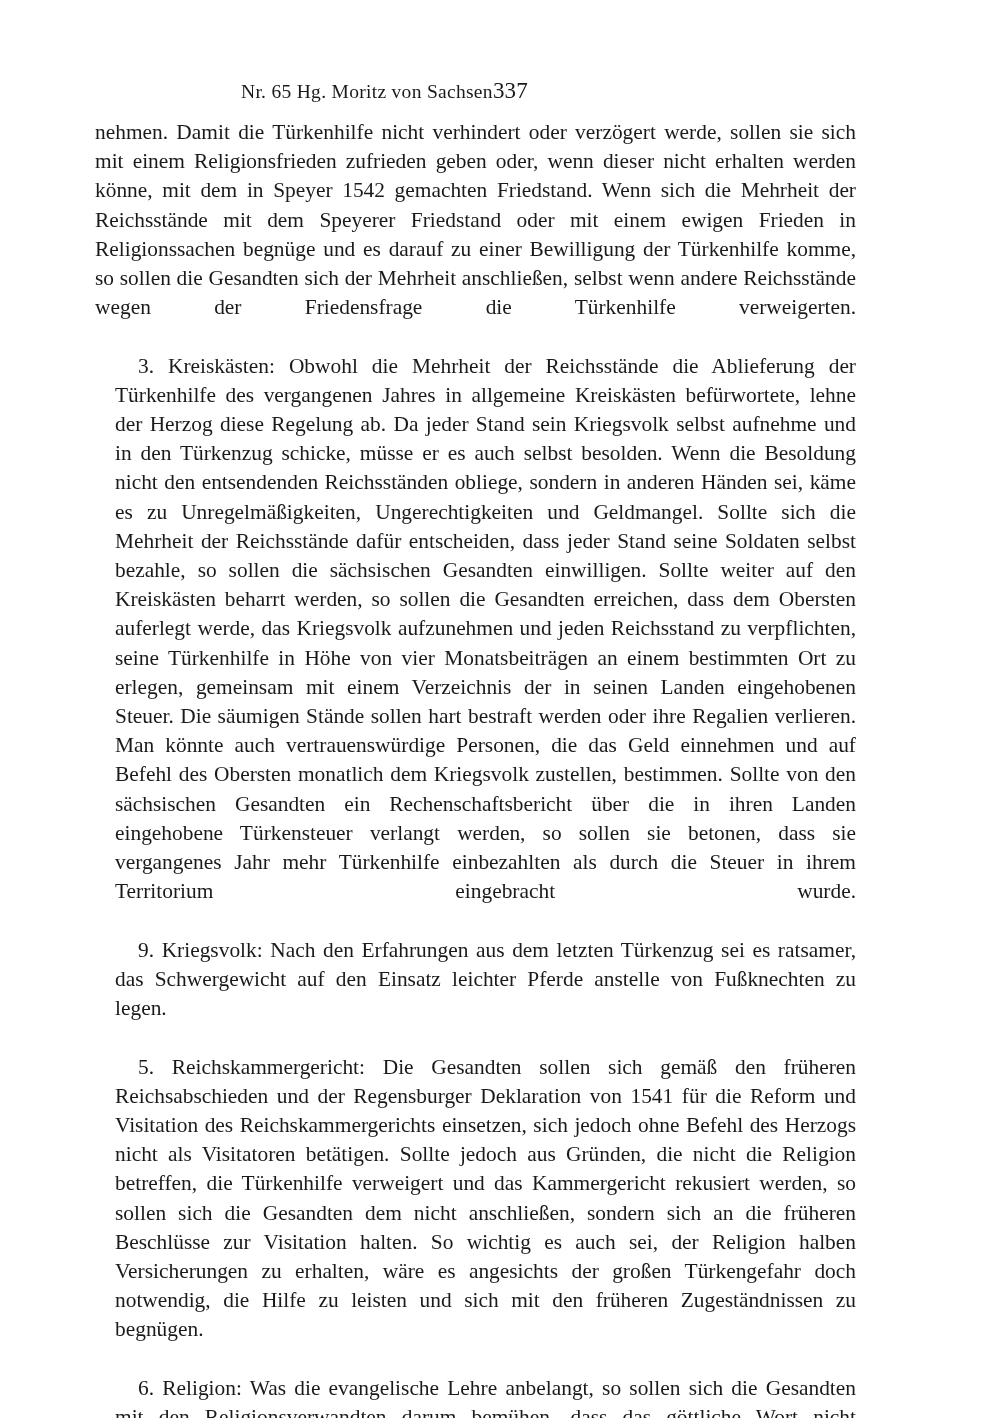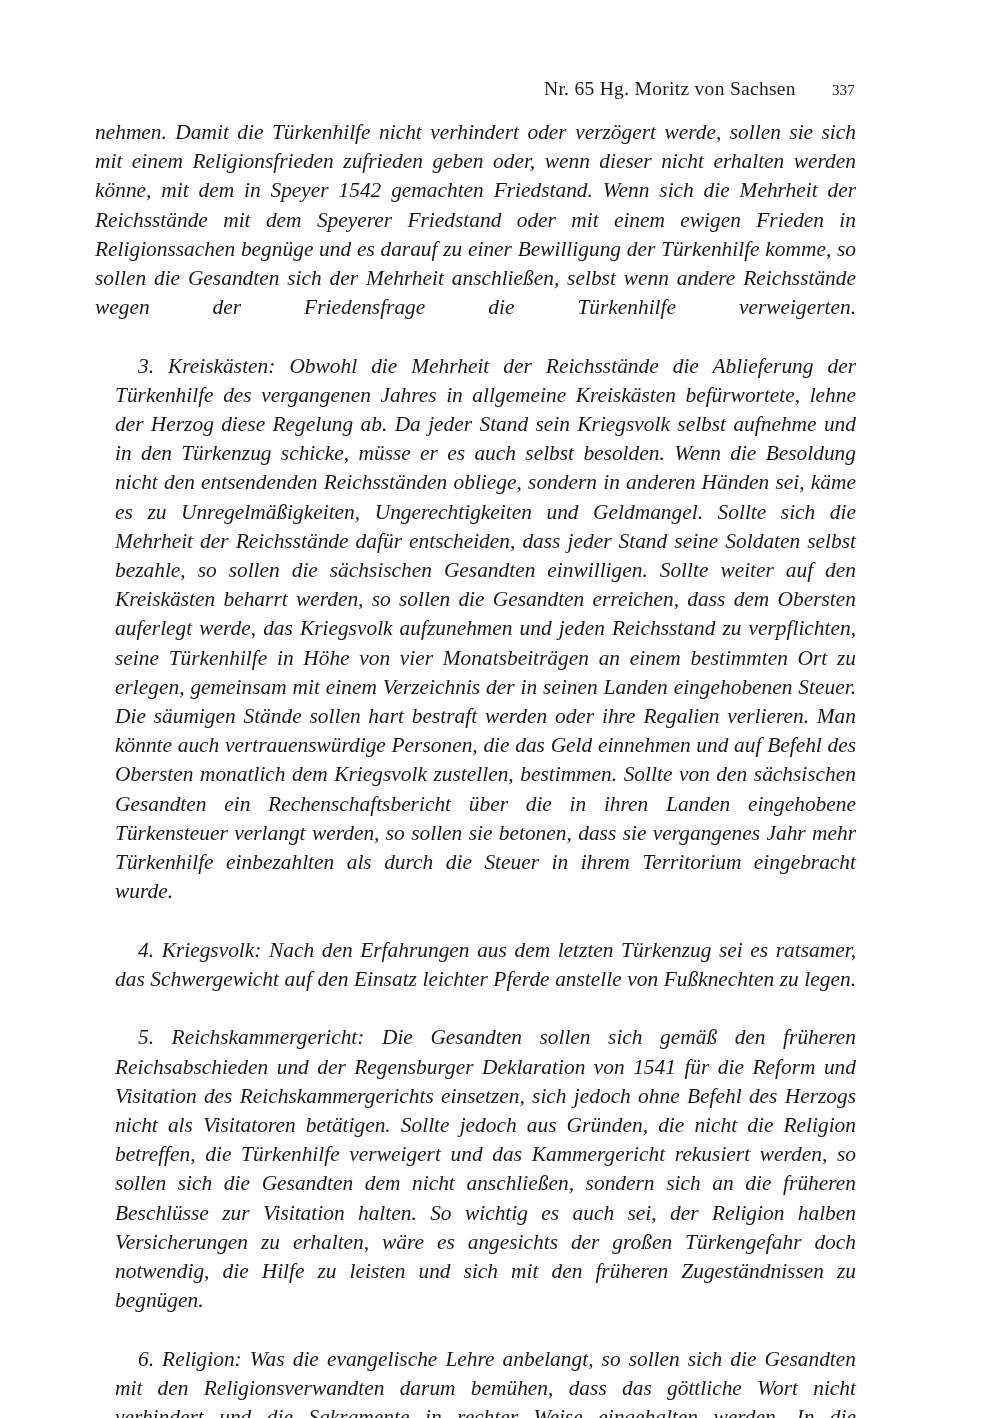--- a/index.html
+++ b/index.html
@@ -22,53 +22,51 @@
     left: 0;
     top: 0;
     width: 1004px;
     height: 1418px;
     background: #ffffff;
   }
 
   
   .running-head {
     position: absolute;
-    left: 95px;
+    left: 86px;
     top: 78px;
     width: 760px;
     height: 26px;
     display: flex;
     align-items: baseline;
-    justify-content: flex-end;
+    justify-content: flex-start;
     font-style: normal;
   }
   .running-head-title {
     font-size: 19.5px;
     letter-spacing: 0.3px;
     white-space: nowrap;
     margin-left: 155px;
   }
   .running-head-folio {
-    font-size: 15px;
+    font-size: 23px;
     letter-spacing: 0.2px;
     white-space: nowrap;
-    margin-left: 36px;
   }
 
   
   .textblock {
     position: absolute;
     left: 95px;
     top: 118px;
     width: 761px;
   }
 
   p.body-par {
     margin: 0;
-    font-style: italic;
     font-size: 21.4px;
     line-height: 29.2px;
     text-align: justify;
     text-justify: inter-word;
     hyphens: manual;
     -webkit-hyphens: manual;
     text-indent: 0;
     word-spacing: 0.2px;
   }
   p.body-par.indented {
@@ -89,18 +87,18 @@
 <div class="page">
 
   <div class="running-head">
     <span class="running-head-title">Nr. 65 Hg. Moritz von Sachsen</span>
     <span class="running-head-folio">337</span>
   </div>
 
   <div class="textblock">
     <p class="body-par">nehmen. Damit die Türkenhilfe nicht verhindert oder verzögert werde, sollen sie sich mit einem Religionsfrieden zufrieden geben oder, wenn dieser nicht erhalten werden könne, mit dem in Speyer 1542 gemachten Friedstand. Wenn sich die Mehrheit der Reichsstände mit dem Speyerer Friedstand oder mit einem ewigen Frieden in Religionssachen begnüge und es darauf zu einer Bewilligung der Türkenhilfe komme, so sollen die Gesandten sich der Mehrheit anschließen, selbst wenn andere Reichsstände wegen der Friedensfrage die Türkenhilfe verweigerten.</p>
     <p class="body-par indented">3. Kreiskästen: Obwohl die Mehrheit der Reichsstände die Ablieferung der Türkenhilfe des vergangenen Jahres in allgemeine Kreiskästen befürwortete, lehne der Herzog diese Regelung ab. Da jeder Stand sein Kriegsvolk selbst aufnehme und in den Türkenzug schicke, müsse er es auch selbst besolden. Wenn die Besoldung nicht den entsendenden Reichsständen obliege, sondern in anderen Händen sei, käme es zu Unregelmäßigkeiten, Ungerechtigkeiten und Geldmangel. Sollte sich die Mehrheit der Reichsstände dafür entscheiden, dass jeder Stand seine Soldaten selbst bezahle, so sollen die sächsischen Gesandten einwilligen. Sollte weiter auf den Kreiskästen beharrt werden, so sollen die Gesandten erreichen, dass dem Obersten auferlegt werde, das Kriegsvolk aufzunehmen und jeden Reichsstand zu verpflichten, seine Türkenhilfe in Höhe von vier Monatsbeiträgen an einem bestimmten Ort zu erlegen, gemeinsam mit einem Verzeichnis der in seinen Landen eingehobenen Steuer. Die säumigen Stände sollen hart bestraft werden oder ihre Regalien verlieren. Man könnte auch vertrauenswürdige Personen, die das Geld einnehmen und auf Befehl des Obersten monatlich dem Kriegsvolk zustellen, bestimmen. Sollte von den sächsischen Gesandten ein Rechenschaftsbericht über die in ihren Landen eingehobene Türkensteuer verlangt werden, so sollen sie betonen, dass sie vergangenes Jahr mehr Türkenhilfe einbezahlten als durch die Steuer in ihrem Territorium eingebracht wurde.</p>
-    <p class="body-par indented">4. Kriegsvolk: Nach den Erfahrungen aus dem letzten Türkenzug sei es ratsamer, das Schwergewicht auf den Einsatz leichter Pferde anstelle von Fußknechten zu legen.</p>
+    <p class="body-par indented">9. Kriegsvolk: Nach den Erfahrungen aus dem letzten Türkenzug sei es ratsamer, das Schwergewicht auf den Einsatz leichter Pferde anstelle von Fußknechten zu legen.</p>
     <p class="body-par indented">5. Reichskammergericht: Die Gesandten sollen sich gemäß den früheren Reichsabschieden und der Regensburger Deklaration von 1541 für die Reform und Visitation des Reichskammergerichts einsetzen, sich jedoch ohne Befehl des Herzogs nicht als Visitatoren betätigen. Sollte jedoch aus Gründen, die nicht die Religion betreffen, die Türkenhilfe verweigert und das Kammergericht rekusiert werden, so sollen sich die Gesandten dem nicht anschließen, sondern sich an die früheren Beschlüsse zur Visitation halten. So wichtig es auch sei, der Religion halben Versicherungen zu erhalten, wäre es angesichts der großen Türkengefahr doch notwendig, die Hilfe zu leisten und sich mit den früheren Zugeständnissen zu begnügen.</p>
     <p class="body-par indented no-stretch">6. Religion: Was die evangelische Lehre anbelangt, so sollen sich die Gesandten mit den Religionsverwandten darum bemühen, dass das göttliche Wort nicht verhindert und die Sakramente in rechter Weise eingehalten werden. In die Beratungen des Schmalkaldischen Bundes sollen sich die sächsischen Räte ebenso wenig wie die Gesandten Mgf. Georgs von Brandenburg und anderer Stände einlassen. Sollten sie von</p>
   </div>
 
 </div>
 
 </body></html>

